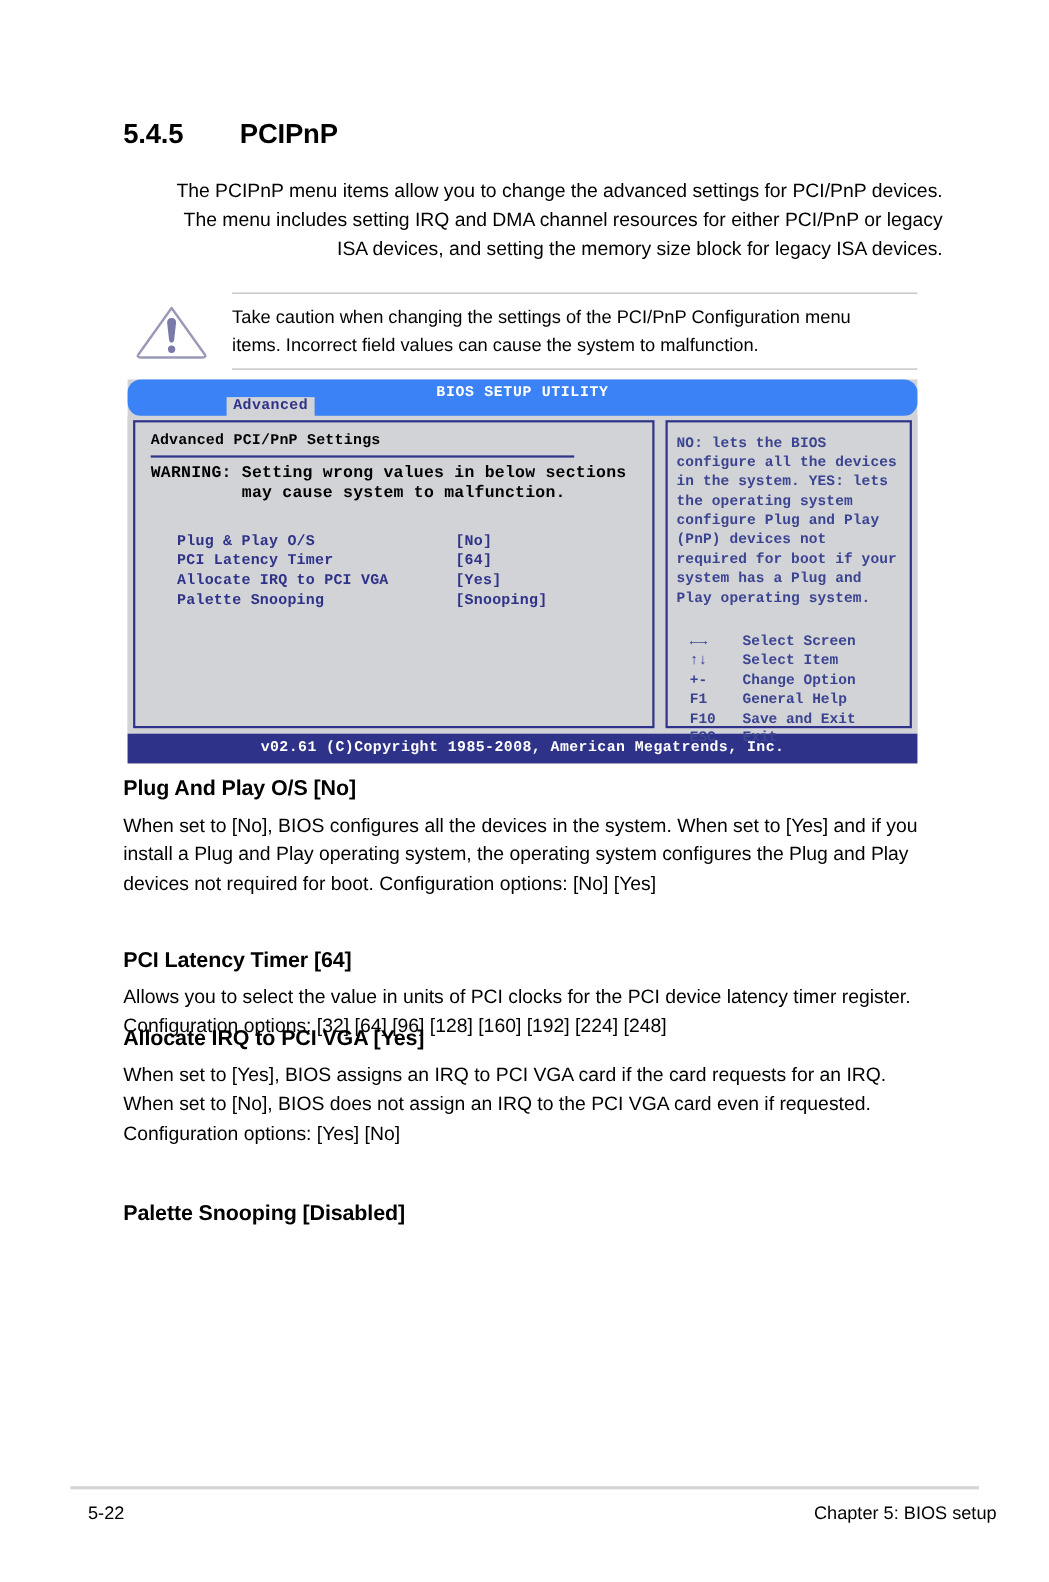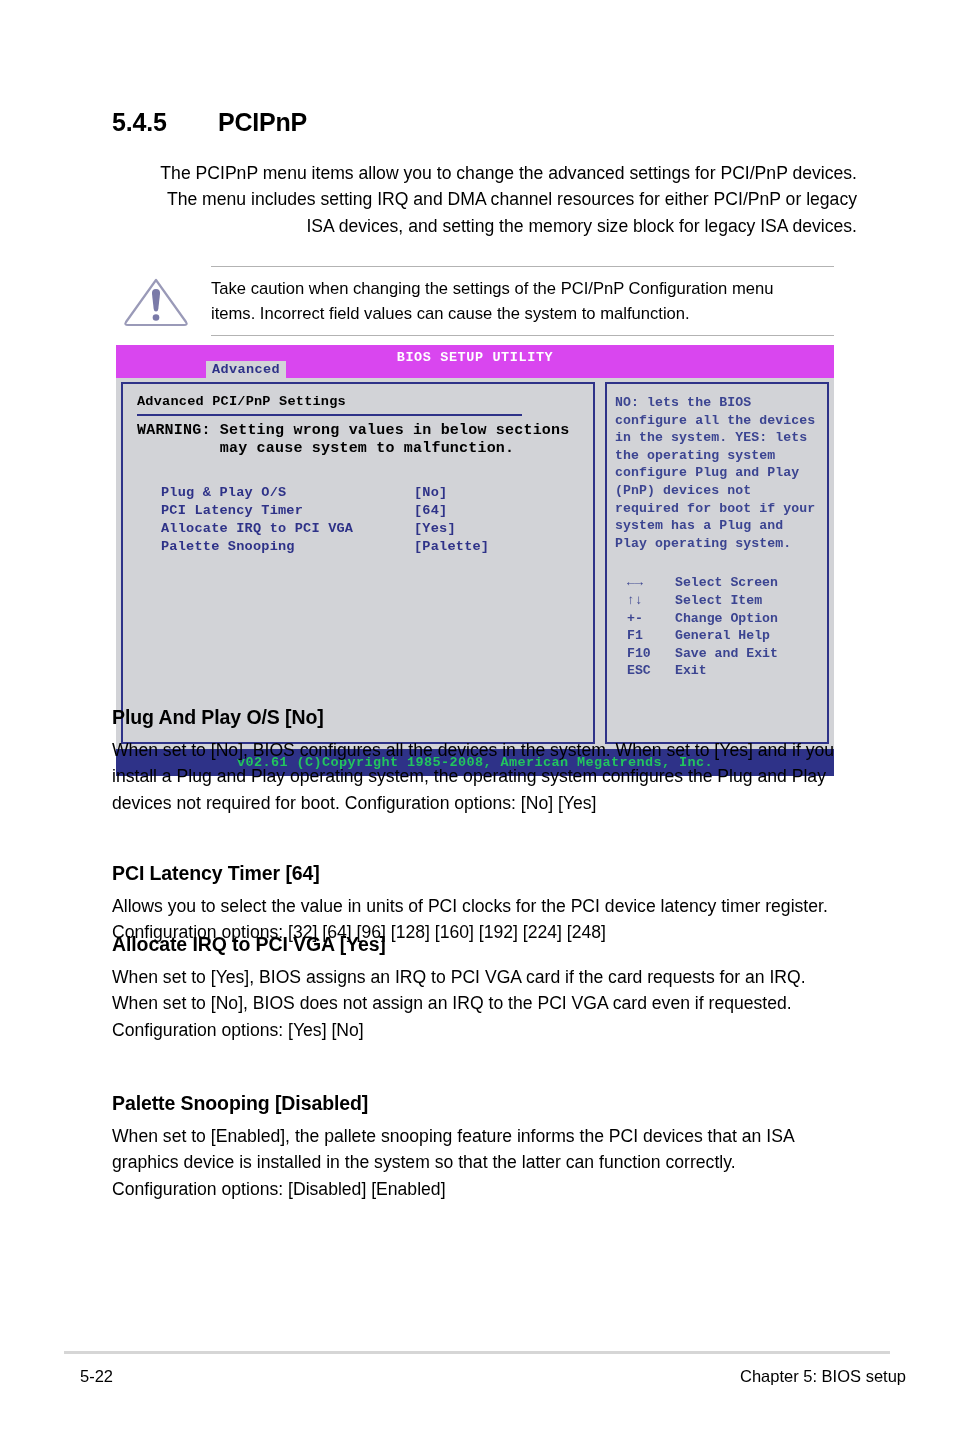--- a/index.html
+++ b/index.html
@@ -85,21 +85,22 @@
     position: absolute;
     left: 116px;
     top: 345px;
     width: 718px;
     background: #d2d3d7;
     font-family: "Liberation Mono", "DejaVu Sans Mono", monospace;
   }
   .bios-header {
     position: relative;
     height: 33px;
-    background: #d946ef;
+    background: #3b82f6;
+    border-radius: 12px;
   }
   .bios-title {
     position: absolute;
     left: 0; right: 0;
     top: 5px;
     text-align: center;
     color: #ffffff;
     font-size: 13.5px;
     font-weight: bold;
     letter-spacing: 0.6px;
@@ -113,21 +114,21 @@
     font-size: 13.5px;
     font-weight: bold;
     padding: 1px 6px 2px 6px;
     letter-spacing: 0.4px;
   }
   .bios-body {
     display: flex;
     background: #d2d3d7;
     padding: 4px 5px 5px 5px;
     box-sizing: border-box;
-    height: 371px;
+    height: 289px;
   }
   .bios-left {
     flex: 0 0 474px;
     border: 2px solid #2e3288;
     box-sizing: border-box;
     padding: 10px 12px 0 14px;
   }
   .bios-gap { flex: 0 0 10px; }
   .bios-right {
     flex: 1 1 auto;
@@ -188,21 +189,21 @@
   .b-key-row {
     display: flex;
     padding-left: 12px;
   }
   .b-key { flex: 0 0 48px; }
   .b-key-desc { }
 
   .bios-footer {
     height: 27px;
     background: #2e3288;
-    color: #22c55e;
+    color: #ffffff;
     font-size: 13.5px;
     font-weight: bold;
     letter-spacing: 0.4px;
     text-align: center;
     line-height: 27px;
   }
 
   
   .sub {
     position: absolute;
@@ -290,21 +291,21 @@
           <div class="b-row">
             <span class="b-label">PCI Latency Timer</span>
             <span class="b-value">[64]</span>
           </div>
           <div class="b-row">
             <span class="b-label">Allocate IRQ to PCI VGA</span>
             <span class="b-value">[Yes]</span>
           </div>
           <div class="b-row">
             <span class="b-label">Palette Snooping</span>
-            <span class="b-value">[Palette]</span>
+            <span class="b-value">[Snooping]</span>
           </div>
         </div>
       </div>
 
       <div class="bios-gap"></div>
 
       <div class="bios-right">
         <div class="b-help">NO: lets the BIOS configure all the devices in the system. YES: lets the operating system configure Plug and Play (PnP) devices not required for boot if your system has a Plug and Play operating system.</div>
 
         <div class="b-keys">
@@ -351,21 +352,20 @@
     <p>Allows you to select the value in units of PCI clocks for the PCI device latency timer register. Configuration options: [32] [64] [96] [128] [160] [192] [224] [248]</p>
   </div>
 
   <div class="sub" style="top:933px;">
     <h3>Allocate IRQ to PCI VGA [Yes]</h3>
     <p>When set to [Yes], BIOS assigns an IRQ to PCI VGA card if the card requests for an IRQ. When set to [No], BIOS does not assign an IRQ to the PCI VGA card even if requested. Configuration options: [Yes] [No]</p>
   </div>
 
   <div class="sub" style="top:1092px;">
     <h3>Palette Snooping [Disabled]</h3>
-    <p>When set to [Enabled], the pallete snooping feature informs the PCI devices that an ISA graphics device is installed in the system so that the latter can function correctly. Configuration options: [Disabled] [Enabled]</p>
   </div>
 
   <div class="footer-rule"></div>
   <div class="footer">
     <span>5-22</span>
     <span>Chapter 5: BIOS setup</span>
   </div>
 
 </div>
 

